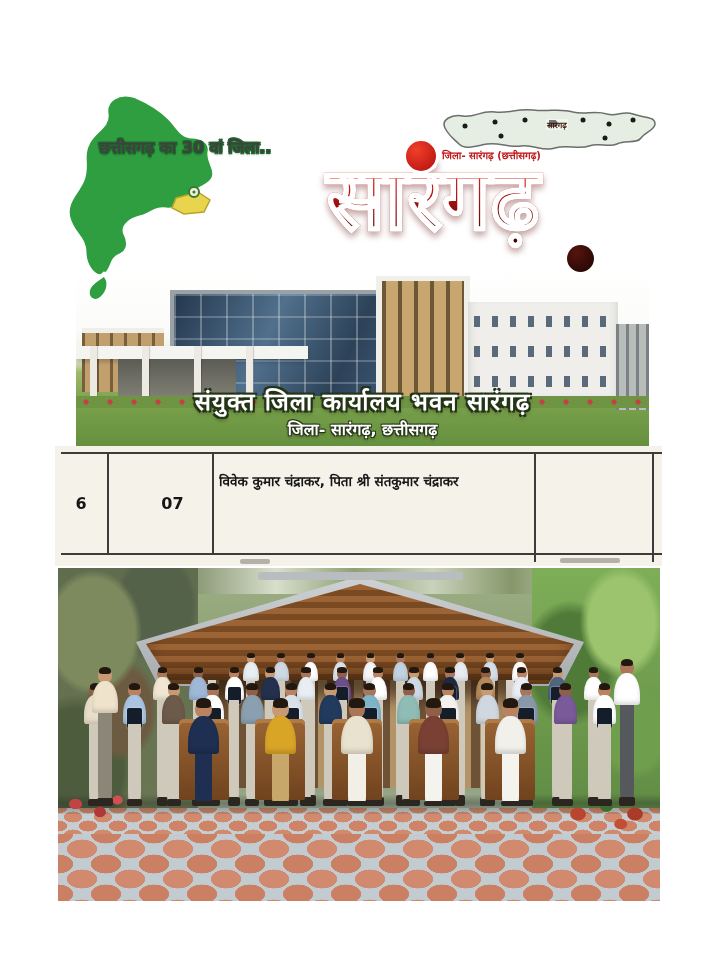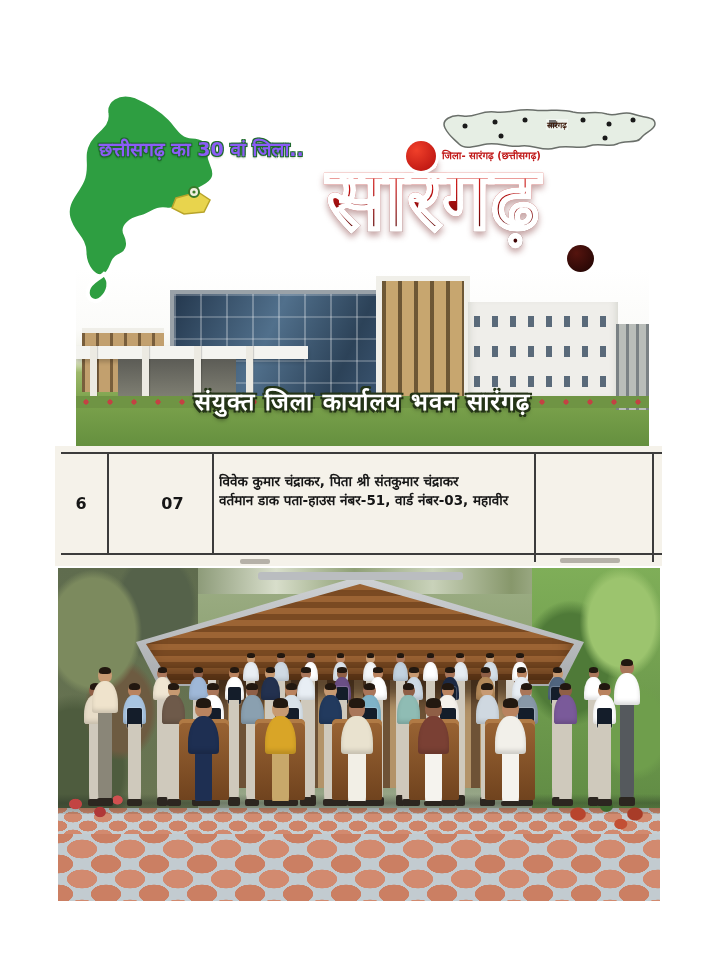--- a/index.html
+++ b/index.html
@@ -3,21 +3,21 @@
 <meta charset="utf-8">
 <style>
   html,body{margin:0;padding:0;background:#ffffff;}
   #canvas{position:relative;width:720px;height:960px;margin:0 auto;background:#ffffff;overflow:hidden;
           font-family:"DejaVu Sans","Liberation Sans",sans-serif;}
   #canvas *{box-sizing:border-box;}
   .abs{position:absolute;}
 
   
   .state-map-wrap{left:58px;top:88px;width:200px;height:218px;z-index:6;}
-  .tagline{left:92px;top:136px;width:260px;z-index:7;font-size:19px;font-weight:bold;color:#8b5cf6;
+  .tagline{left:92px;top:136px;width:260px;z-index:7;font-size:16px;font-weight:bold;color:#404040;
            text-shadow:-1px -1px 0 #1d6b2a,1px -1px 0 #1d6b2a,-1px 1px 0 #1d6b2a,1px 1px 0 #1d6b2a,0 2px 2px rgba(0,0,0,.25);padding-left:7px;}
   .big-title{left:218px;top:152px;width:430px;z-index:5;font-size:86px;line-height:1.1;font-weight:bold;text-align:center;
              background:linear-gradient(180deg,#ef3b24 0%,#c51414 38%,#760909 72%,#2e0202 100%);
              -webkit-background-clip:text;background-clip:text;color:transparent;
              -webkit-text-stroke:3px #ffffff;
              filter:drop-shadow(0 4px 3px rgba(130,60,60,.45));}
   .anusvara-dot{left:406px;top:141px;width:30px;height:30px;border-radius:50%;z-index:6;
                 background:radial-gradient(circle at 35% 30%,#f0402a,#b30d0d);box-shadow:0 0 0 3px #fff;}
   .nukta-dot{left:567px;top:245px;width:27px;height:27px;border-radius:50%;z-index:6;
              background:radial-gradient(circle at 35% 30%,#55140e,#1d0403);box-shadow:0 0 0 3px #fff;}
@@ -192,34 +192,34 @@
     </div>
     <div class="abs b-right2"></div>
     <div class="abs b-portico"></div>
     <div class="abs b-door"></div>
     <div class="abs b-col" style="left:14px"></div>
     <div class="abs b-col" style="left:66px"></div>
     <div class="abs b-col" style="left:118px"></div>
     <div class="abs b-col" style="left:170px"></div>
     <div class="abs b-hedge"></div>
     <div class="abs b-cap1">संयुक्त जिला कार्यालय भवन सारंगढ़</div>
+    <div class="abs b-cap2">जिला- सारंगढ़, छत्तीसगढ़</div>
   </div>
 
   <div class="abs table-wrap">
     <div class="t-line t-h" style="left:6px;right:0;top:6px"></div>
     <div class="t-line t-h" style="left:6px;right:0;top:107px"></div>
     <div class="t-line t-v" style="left:52px;top:6px;height:103px"></div>
     <div class="t-line t-v" style="left:157px;top:6px;height:103px"></div>
     <div class="t-line t-v" style="left:479px;top:6px;height:110px"></div>
     <div class="t-line t-v" style="left:597px;top:6px;height:110px"></div>
     <div class="t-cell t-num" style="left:0;top:48px;width:52px">6</div>
     <div class="t-cell t-num" style="left:54px;top:48px;width:127px">07</div>
     <div class="t-cell t-desc" style="left:164px;top:26px;width:313px">
       <div>विवेक कुमार चंद्राकर, पिता श्री संतकुमार चंद्राकर</div>
-      <div>वर्तमान डाक पता-हाउस नंबर-51, वार्ड नंबर-03, महावीर</div>
     </div>
     <div class="t-smudge" style="left:505px;top:112px;width:60px"></div>
     <div class="t-smudge" style="left:185px;top:113px;width:30px"></div>
   </div>
 
   <div class="abs group-photo">
     <div class="abs canopy-top"></div>
     <div class="abs tree-left"></div>
     <div class="abs tree-right"></div>
     <div class="abs annex-roof"></div>

